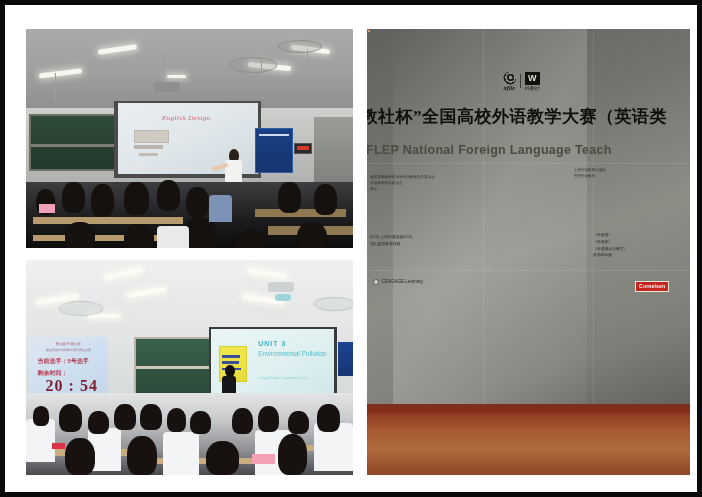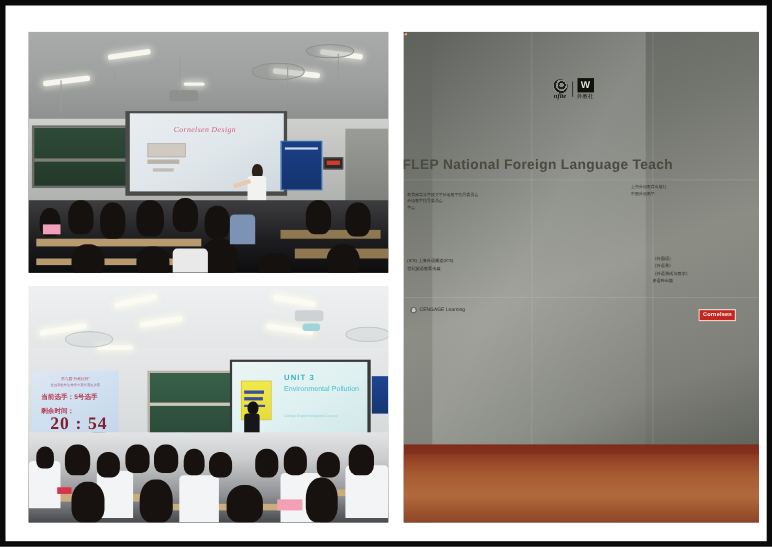--- a/index.html
+++ b/index.html
@@ -178,21 +178,21 @@
     <div class="tl-proj" style="left:39%;top:24%;width:8%;height:5%;"></div>
     <div class="tl-pole" style="left:42%;top:10%;height:15%;"></div>
     <div class="tl-pole" style="left:9%;top:20%;height:14%;"></div>
     <div class="tl-pole" style="left:24%;top:16%;height:12%;"></div>
     <div class="tl-pole" style="left:72%;top:14%;height:12%;"></div>
     <div class="tl-pole" style="left:86%;top:9%;height:12%;"></div>
 
     <div class="tl-board"></div>
     <div class="tl-screenframe"></div>
     <div class="tl-screen"></div>
-    <div class="tl-slide-title">Cornelsen Design</div>
+    <div class="tl-slide-title">English Design</div>
     <div class="tl-slide-box"></div>
     <div class="tl-slide-b1"></div>
     <div class="tl-slide-b2"></div>
 
     <div class="tl-panelblue"></div>
     <div class="tl-panelred"></div>
     <div class="tl-door"></div>
 
     <div class="tl-teacher-head"></div>
     <div class="tl-teacher-body"></div>
@@ -302,20 +302,21 @@
         <div class="r-logo-swirl"></div>
         <div class="r-logo-nflte">nflte</div>
       </div>
       <div class="r-logo-div"></div>
       <div style="display:flex;flex-direction:column;align-items:center;">
         <div class="r-logo-w">W</div>
         <div class="r-logo-wt">外教社</div>
       </div>
     </div>
 
+    <div class="r-title-cn">教社杯”全国高校外语教学大赛（英语类</div>
     <div class="r-title-en">SFLEP National Foreign Language Teach</div>
 
     <div class="r-org-l">
       <div>教育部高等学校大学外语教学指导委员会</div>
       <div>外语教学指导委员会</div>
       <div>学会</div>
     </div>
     <div class="r-org-r">
       <div>上海外语教育出版社</div>
       <div>中国外语教学</div>

